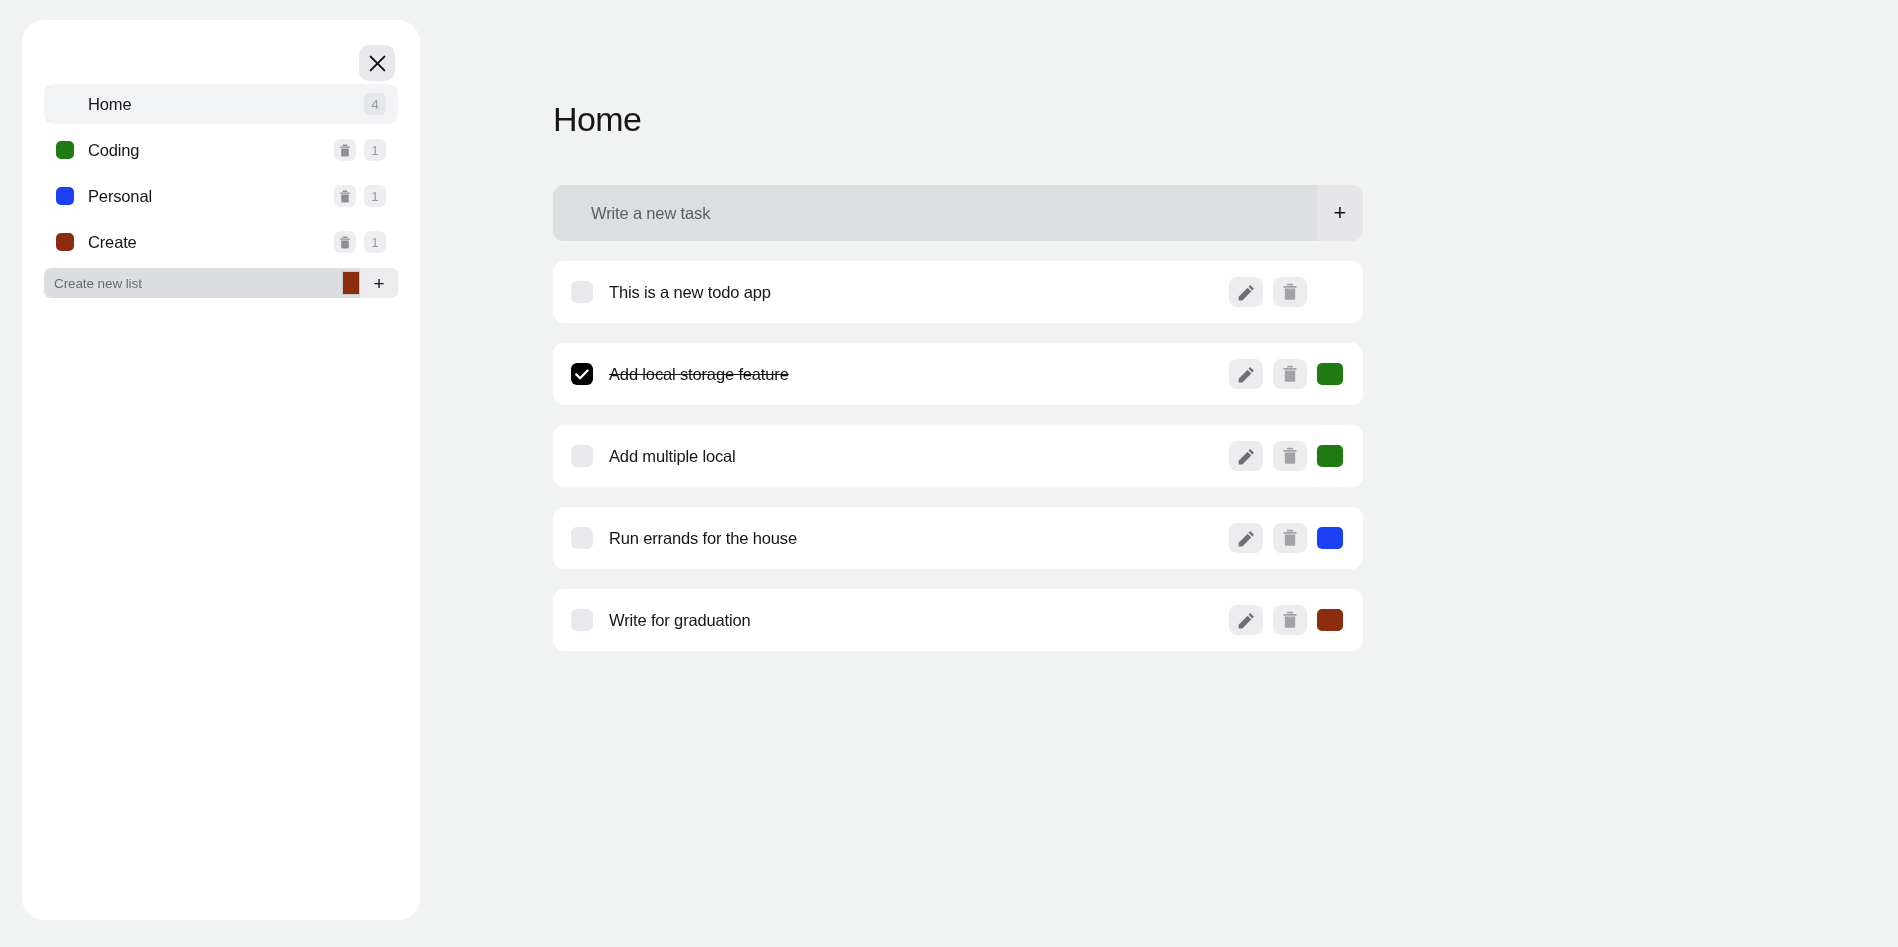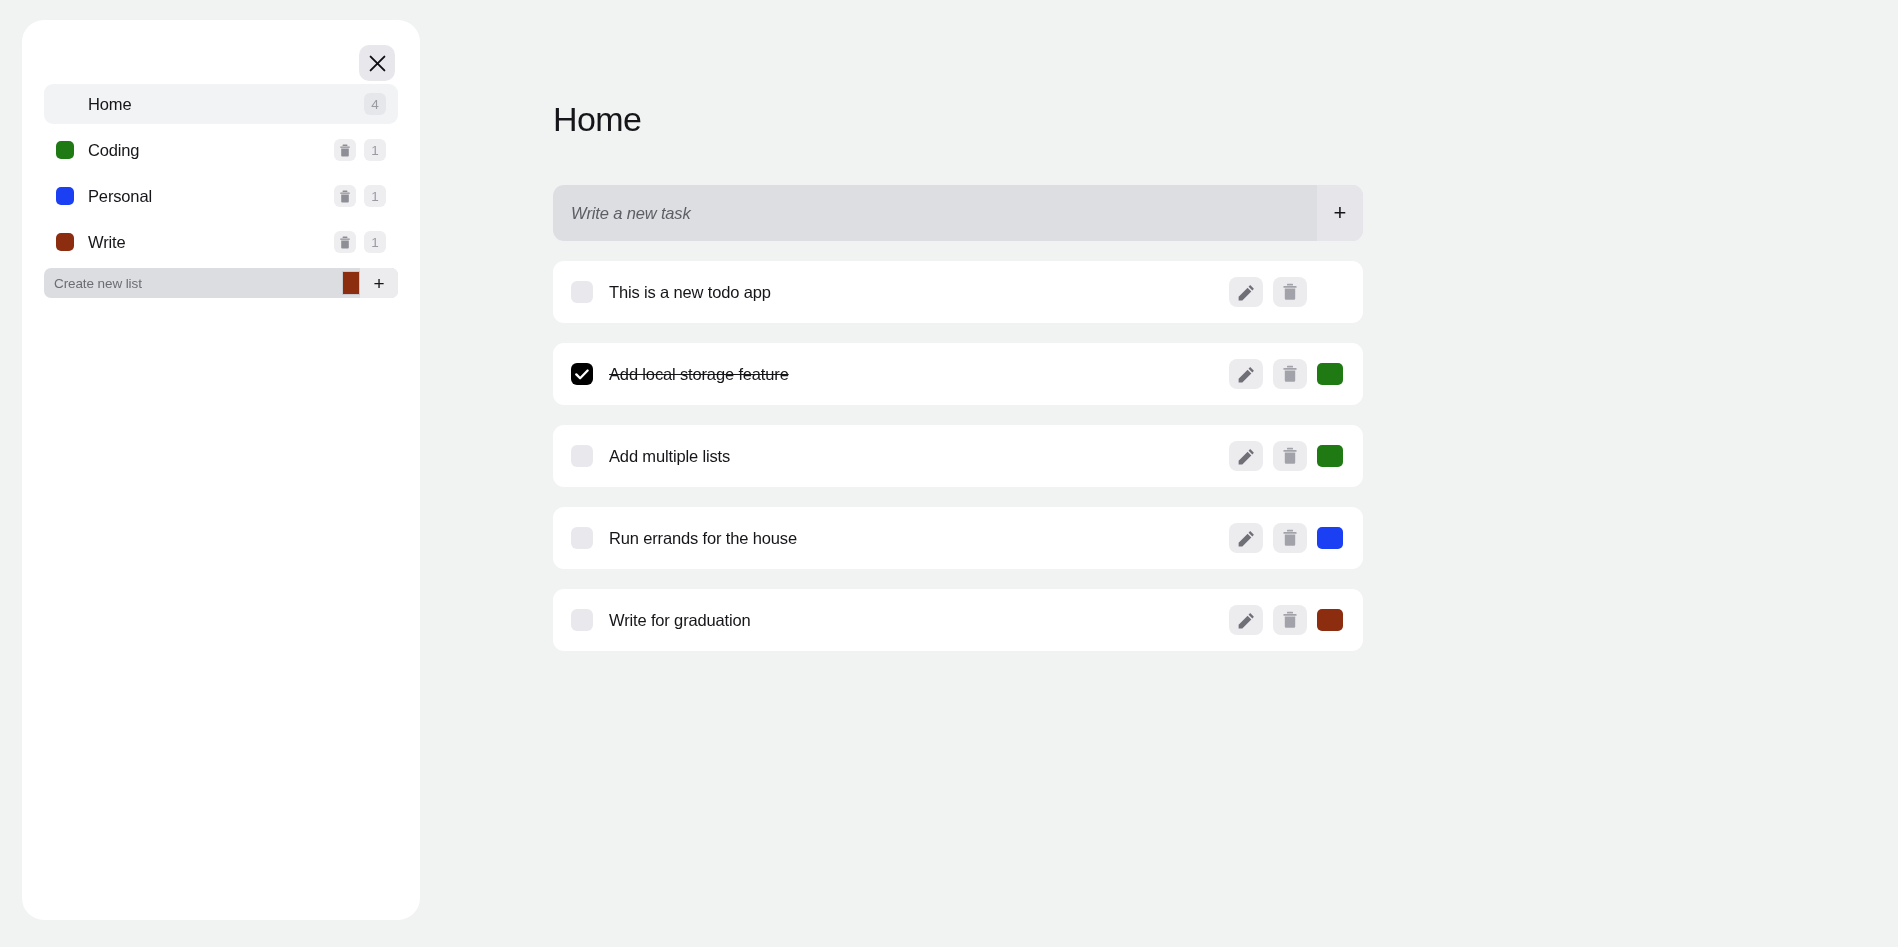--- a/index.html
+++ b/index.html
@@ -199,23 +199,22 @@
     background: #dddee2;
   }
   .new-task-input {
     flex: 1 1 auto;
     border: none;
     outline: none;
     background: transparent;
     font-family: "Liberation Sans", sans-serif;
     font-size: 16.5px;
     color: #4c4c55;
-    padding: 0 18px;
+    padding: 0 38px;
     letter-spacing: -0.15px;
-    font-style: italic;
   }
   .new-task-input::placeholder { color: #5d5d66; }
 
   .new-task-add {
     width: 46px;
     background: #e6e6ea;
     border: none;
     display: flex;
     align-items: center;
     justify-content: center;
@@ -334,21 +333,21 @@
                   <rect x="3.6" y="0.6" width="4.8" height="1.5" rx="0.4" fill="#8e8e96"></rect>
                   <rect x="1.2" y="2.4" width="9.6" height="1.4" rx="0.5" fill="#8e8e96"></rect>
                   <path d="M2.2 4.4 h7.6 v7.1 a0.9 0.9 0 0 1 -0.9 0.9 h-5.8 a0.9 0.9 0 0 1 -0.9 -0.9 z" fill="#8e8e96"></path>
                 </svg>
               </span>
             </button>
             <span class="count-badge">1</span>
           </div>
           <div class="list-row">
             <span class="swatch" style="background: rgb(140, 45, 16);"></span>
-            <span class="list-name">Write</span>
+            <span class="list-name">Create</span>
             <button class="row-del">
               <span>
                 <svg width="12" height="13" viewBox="0 0 12 13">
                   <rect x="3.6" y="0.6" width="4.8" height="1.5" rx="0.4" fill="#8e8e96"></rect>
                   <rect x="1.2" y="2.4" width="9.6" height="1.4" rx="0.5" fill="#8e8e96"></rect>
                   <path d="M2.2 4.4 h7.6 v7.1 a0.9 0.9 0 0 1 -0.9 0.9 h-5.8 a0.9 0.9 0 0 1 -0.9 -0.9 z" fill="#8e8e96"></path>
                 </svg>
               </span>
             </button>
             <span class="count-badge">1</span>
@@ -422,21 +421,21 @@
                 <path d="M2.8 5.6 h10.4 v10 a1.2 1.2 0 0 1 -1.2 1.2 h-8 a1.2 1.2 0 0 1 -1.2 -1.2 z" fill="#a2a2aa"></path>
               </svg>
             </span>
           </button>
           <span class="task-color" style="background: rgb(31, 122, 19);"></span>
         </div>
         <div class="task-row">
           <div class="check">
             <span></span>
           </div>
-          <span class="task-text">Add multiple lists</span>
+          <span class="task-text">Add multiple local</span>
           <button class="icon-btn">
             <span>
               <svg width="17" height="17" viewBox="0 0 17 17">
                 <path d="M12.2 1.1 L15.9 4.8 L14.3 6.4 L10.6 2.7 Z" fill="#6f6f78"></path>
                 <path d="M9.6 3.7 L13.3 7.4 L4.3 16.4 L0.6 16.4 L0.6 12.7 Z" fill="#6f6f78"></path>
               </svg>
             </span>
           </button>
           <button class="icon-btn">
             <span>

